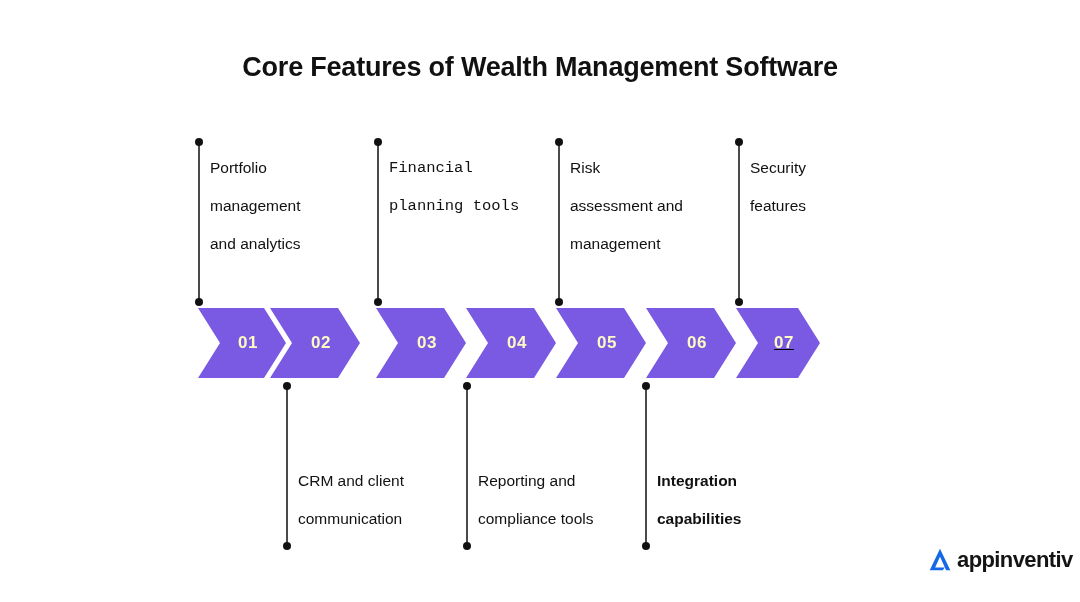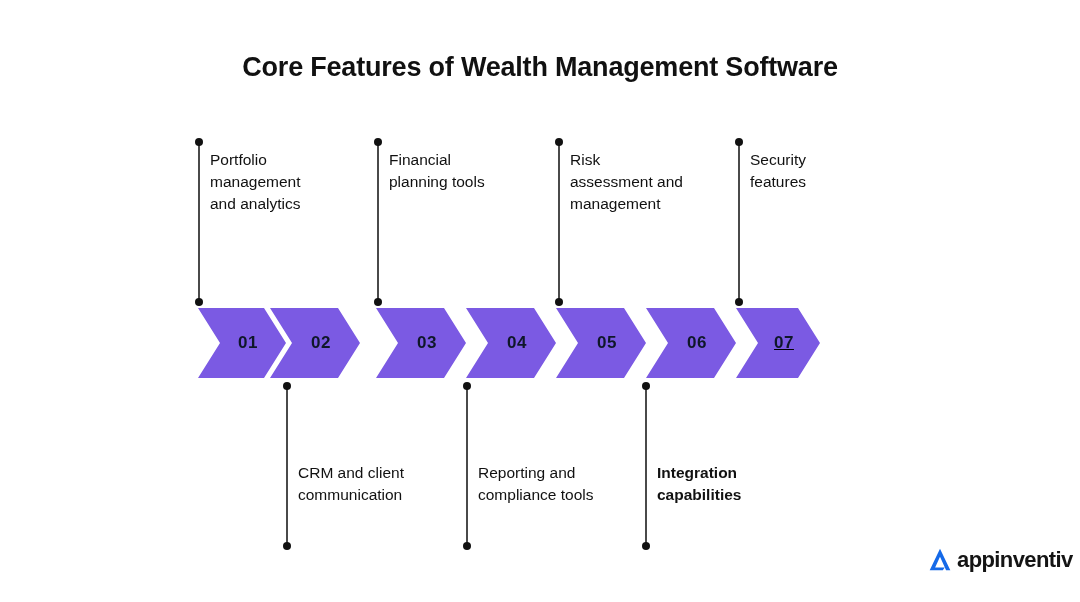--- a/index.html
+++ b/index.html
@@ -40,21 +40,21 @@
     align-items:center;
     justify-content:center;
     clip-path: polygon(0 0, calc(100% - 22px) 0, 100% 50%, calc(100% - 22px) 100%, 0 100%, 22px 50%);
   }
   .chevron.first {
     clip-path: polygon(0 0, calc(100% - 22px) 0, 100% 50%, calc(100% - 22px) 100%, 0 100%, 22px 50%);
   }
   .chevron-num {
     font-size:17px;
     font-weight:bold;
-    color:#0f172a;
+    color:#fef9c3;
     letter-spacing:0.5px;
     padding-left:12px;
     user-select:none;
   }
 
   
   .connector { position:absolute; }
   .connector .line {
     position:absolute;
     left:0; top:0;
@@ -69,21 +69,21 @@
     border-radius:50%;
     background:#111111;
   }
   .connector .dot.top  { top:-4px; }
   .connector .dot.bot  { bottom:-4px; }
 
   
   .label {
     position:absolute;
     font-size:15.5px;
-    line-height:22px;
+    line-height:38px;
     color:#111111;
     font-weight:normal;
     white-space:pre-line;
   }
 
   
   .logo {
     position:absolute;
     left:925px; top:545px;
     display:flex;
@@ -144,21 +144,21 @@
 
   <div class="connector" style="left:645px; top:386px; height:160px;">
     <div class="line"></div>
     <div class="dot top"></div>
     <div class="dot bot"></div>
   </div>
 
   <div class="label" style="left:210px; top:149px; width:160px;">Portfolio
 management
 and analytics</div>
-  <div class="label" style="left:389px; top:149px; width:165px;">Financial
+  <div class="label" style="left:389px; top:149px; width:165px;font-family:Liberation Mono, monospace;">Financial
 planning tools</div>
   <div class="label" style="left:570px; top:149px; width:165px;">Risk
 assessment and
 management</div>
   <div class="label" style="left:750px; top:149px; width:160px;">Security
 features</div>
 
   <div class="label" style="left:298px; top:462px; width:165px;">CRM and client
 communication</div>
   <div class="label" style="left:478px; top:462px; width:165px;">Reporting and

